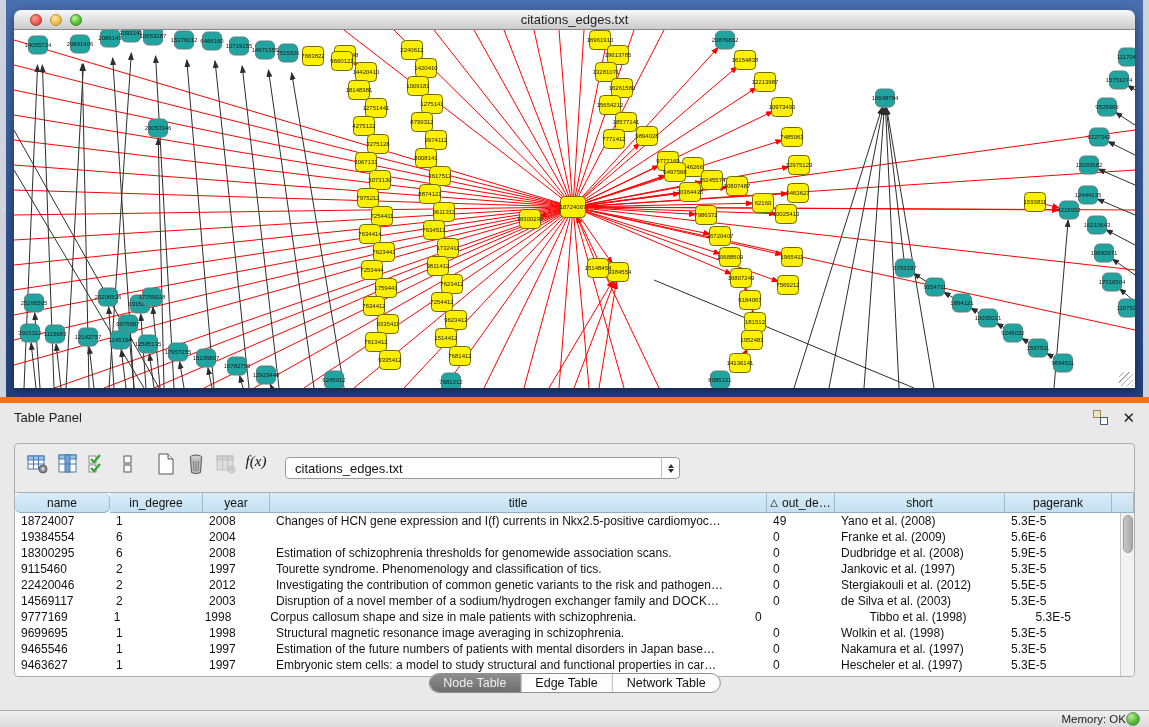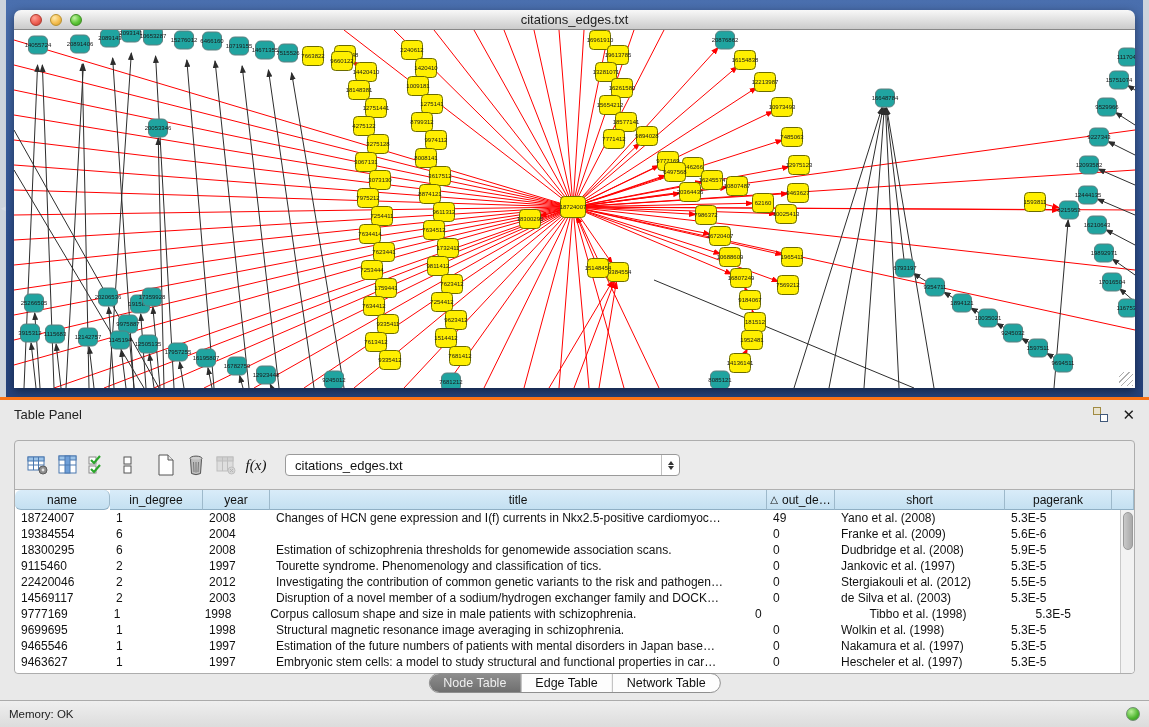--- a/index.html
+++ b/index.html
@@ -26,32 +26,32 @@
   .light.yellow{ background:radial-gradient(circle at 35% 30%,#ffe9a8,#f5bd4f 55%,#cd9a2e); border:1px solid #b8912f; }
   .light.green { background:radial-gradient(circle at 35% 30%,#c2f3a2,#5bc636 55%,#3f9a22); border:1px solid #3f8d24; }
 
   .net-canvas { position:relative; width:1121px; height:358px; background:#fff; overflow:hidden; }
   .net-canvas svg { display:block; }
   .resize-grip { position:absolute; right:2px; bottom:2px; width:14px; height:14px;
     background:repeating-linear-gradient(135deg,transparent 0 3px,#9a9a9a 3px 4px); opacity:.8; }
 
   
   .table-panel { position:absolute; top:397px; left:0; width:1149px; height:303px;
-    background:#e9e9e9; border-top:3px solid #f97316; }
+    background:#e9e9e9; border-top:6px solid #f97316; }
   .panel-header { height:28px; display:flex; align-items:center; padding:0 14px; font-size:13px; color:#222; }
   .panel-header .spacer { flex:1; }
   .float-icon { position:relative; width:15px; height:15px; margin-right:14px; cursor:pointer; }
   .float-icon .back { position:absolute; left:0; top:0; width:8px; height:8px; border:1.5px solid #a08a42; background:#e9e3cf; }
   .float-icon .front{ position:absolute; right:0; bottom:0; width:8px; height:8px; border:1.5px solid #41597a; background:#fff; }
   .close-icon { font-size:15px; font-weight:bold; color:#1a1a1a; cursor:pointer; line-height:1; }
 
   .panel-body { position:absolute; top:40px; left:14px; width:1121px; height:234px;
     border:1px solid #adadad; border-radius:4px; background:#ebebeb; }
   .toolbar { height:48px; display:flex; align-items:center; padding:0 8px; }
-  .tool-btn { width:30px; height:30px; display:flex; align-items:center; justify-content:center; cursor:pointer; }
+  .tool-btn { width:30px; height:30px; display:flex; align-items:flex-start; justify-content:center; cursor:pointer; }
   .tool-btn.disabled { opacity:.55; cursor:default; }
   .fx { font-family:"Liberation Serif","DejaVu Serif",serif; font-style:italic; font-size:15px; color:#111; }
   .combo { margin-left:14px; width:395px; height:22px; background:#fff; border:1px solid #9a9a9a;
     border-radius:4px; display:flex; align-items:center; font-size:13px; color:#111; cursor:pointer; }
   .combo .val { flex:1; padding:0 9px; }
   .combo .stepper { width:18px; height:100%; border-left:1px solid #c0c0c0; display:flex;
     flex-direction:column; align-items:center; justify-content:center; gap:1px; }
   .combo .stepper i { width:0; height:0; border-left:3.5px solid transparent; border-right:3.5px solid transparent; }
   .combo .stepper .up { border-bottom:4px solid #333; }
   .combo .stepper .dn { border-top:4px solid #333; }
@@ -70,23 +70,23 @@
     background:#f2f2f2; border-left:1px solid #c9c9c9; }
   .vthumb { position:absolute; top:2px; left:1.5px; width:10px; height:38px; border-radius:5px;
     background:linear-gradient(90deg,#c9c9c9,#a9a9a9); border:1px solid #999; }
 
   .tabs { position:absolute; bottom:7px; left:50%; transform:translateX(-50%);
     display:flex; height:20px; border:1px solid #8f8f8f; border-radius:10px; overflow:hidden; background:#fdfdfd; }
   .tab { padding:0 14px; font-size:12.5px; line-height:19px; color:#111; cursor:pointer; border-left:1px solid #b9b9b9; }
   .tab:first-child { border-left:none; }
   .tab.selected { background:linear-gradient(#8d8d8d,#6f6f6f); color:#efefef; }
 
-  .status-bar { position:absolute; bottom:0; left:0; width:1149px; height:27px;
+  .status-bar { position:absolute; bottom:0; left:0; width:1149px; height:17px;
     background:linear-gradient(#efefef,#dcdcdc); border-top:1px solid #ababab;
-    display:flex; align-items:center; justify-content:space-between; padding:0 9px; gap:7px; font-size:11.5px; color:#222; }
+    display:flex; align-items:center; justify-content:flex-end; padding:0 9px; font-size:11.5px; color:#222; }
   .mem-dot { width:14px; height:14px; border-radius:50%; border:1px solid #6f8f6f;
     background:radial-gradient(circle at 35% 30%,#b9f09a,#4db52e 60%,#2f8f1f); }
 </style>
 </head>
 <body>
 
 <div class="app">
 
   <div class="graph-section">
     <div class="edge-strip left"></div>

